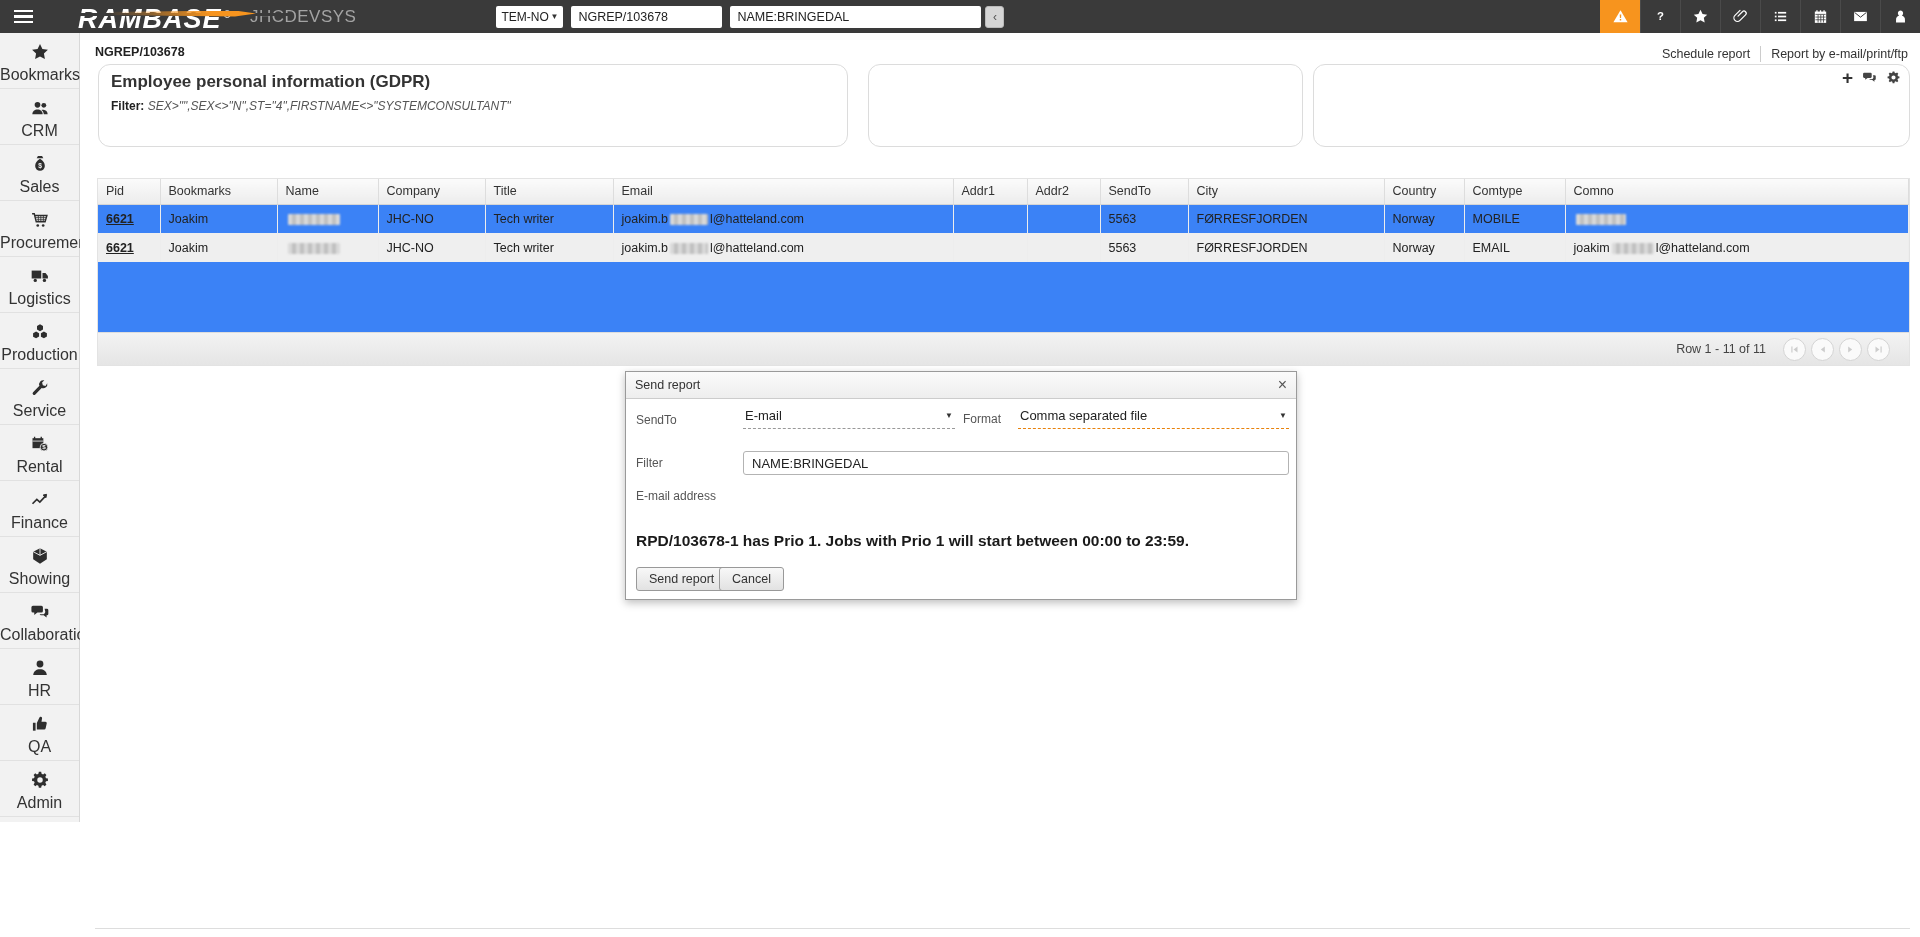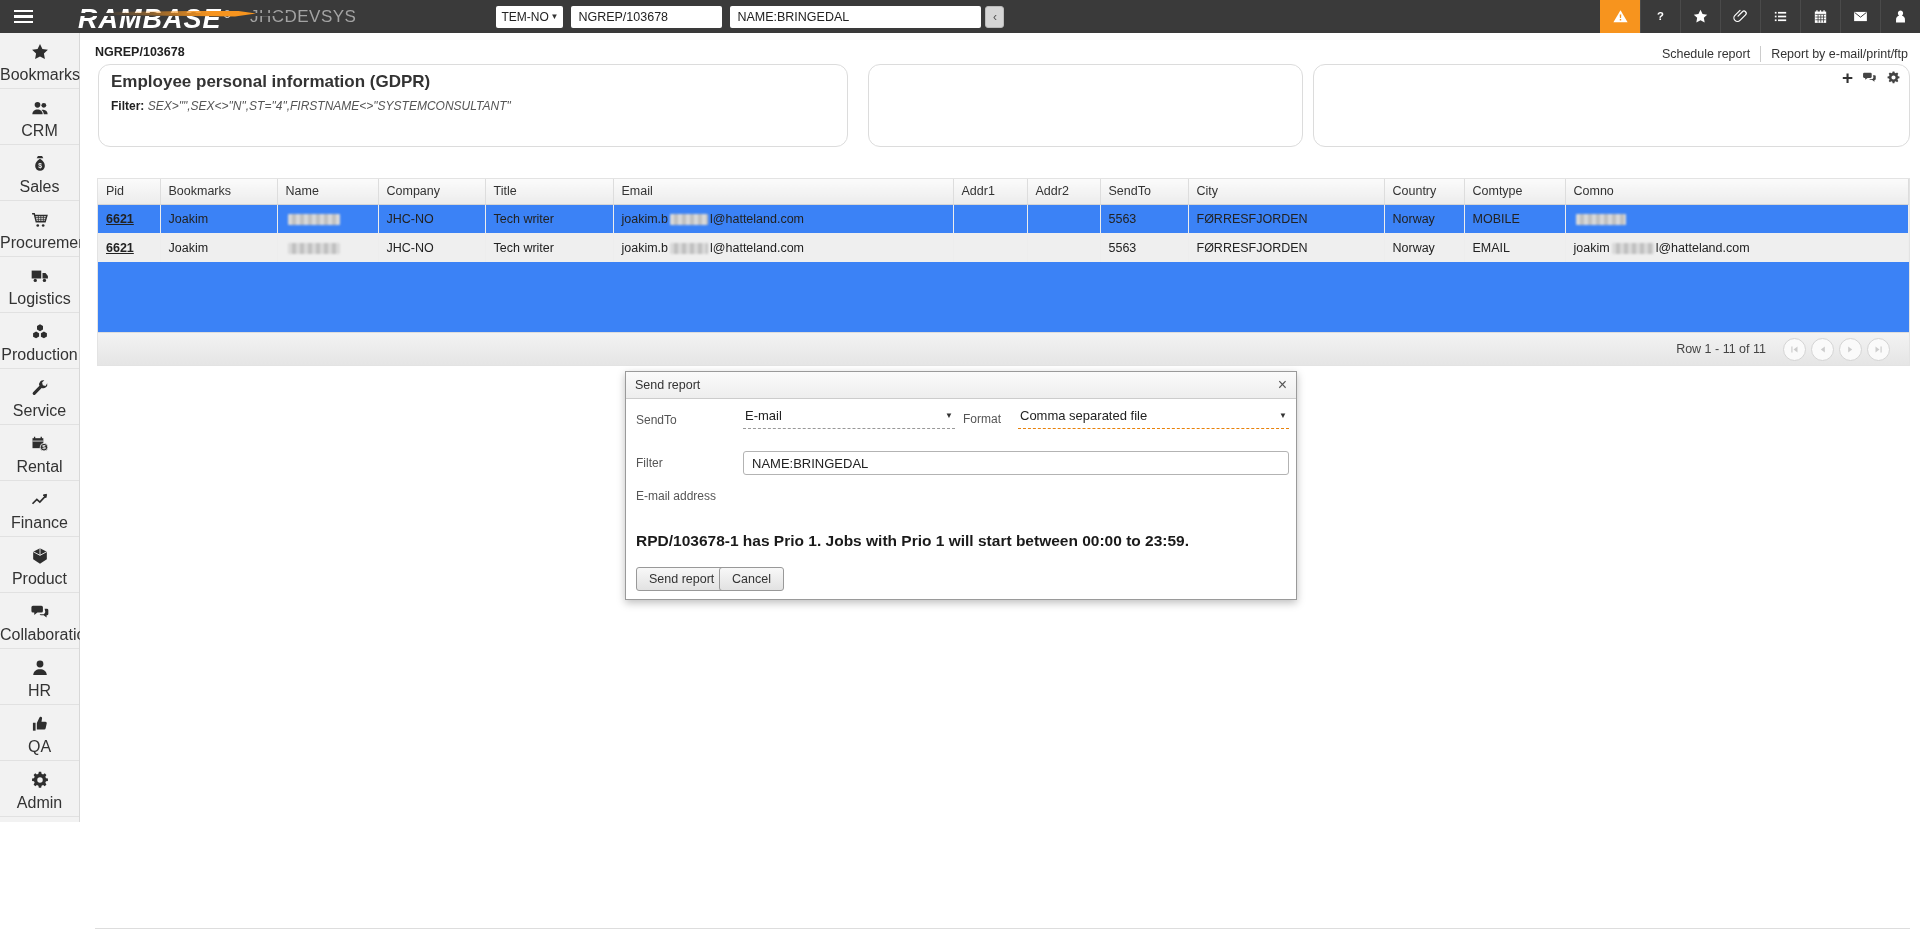--- a/index.html
+++ b/index.html
@@ -245,21 +245,21 @@
           <circle cx="16.8" cy="15.8" r="4.6" stroke="#f2f2f2" stroke-width="1"></circle>
           <text x="16.8" y="18.4" text-anchor="middle" font-size="7.5" font-weight="bold" fill="#f2f2f2">$</text>
         </svg></span><span class="sb-label">Rental</span></div>
     <div class="sb-item"><span class="sb-icon"><svg viewBox="0 0 24 24" fill="none" stroke="currentColor" stroke-width="2">
           <path d="M3 16.5l5.2-5.2 3.6 3.2 7-7.5"></path>
           <path d="M15.8 6l4.1-.8-.8 4.1z" fill="currentColor" stroke-width="1.2"></path>
         </svg></span><span class="sb-label">Finance</span></div>
     <div class="sb-item"><span class="sb-icon"><svg viewBox="0 0 24 24" fill="currentColor">
           <path d="M12 2.6l8.2 4.2v9L12 21.4l-8.2-5.6v-9z"></path>
           <path d="M12 2.6v8.6M3.8 6.8l8.2 4.4 8.2-4.4" stroke="#f2f2f2" stroke-width="1.1" fill="none"></path>
-        </svg></span><span class="sb-label">Product</span></div>
+        </svg></span><span class="sb-label">Showing</span></div>
     <div class="sb-item"><span class="sb-icon"><svg viewBox="0 0 24 24" fill="currentColor">
           <path d="M3.5 4.5h10.2a1.8 1.8 0 0 1 1.8 1.8v4.6a1.8 1.8 0 0 1-1.8 1.8H8.9l-3.8 2.8v-2.8h-1.6a1.8 1.8 0 0 1-1.8-1.8V6.3a1.8 1.8 0 0 1 1.8-1.8z"></path>
           <path d="M17.5 8.2h2.8a1.7 1.7 0 0 1 1.7 1.7v4.4a1.7 1.7 0 0 1-1.7 1.7h-.4v2.6l-3.5-2.6h-3.2a1.7 1.7 0 0 1-1.6-1.2h3.3a3.4 3.4 0 0 0 3.4-3.4z"></path>
         </svg></span><span class="sb-label">Collaboration</span></div>
     <div class="sb-item"><span class="sb-icon"><svg viewBox="0 0 24 24" fill="currentColor">
           <circle cx="12" cy="7.2" r="4.1"></circle>
           <path d="M3.8 20.5c.4-4.7 3.9-7 8.2-7s7.8 2.3 8.2 7z"></path>
         </svg></span><span class="sb-label">HR</span></div>
     <div class="sb-item"><span class="sb-icon"><svg viewBox="0 0 24 24" fill="currentColor">
           <path d="M3.5 10.5h3.2V20H3.5z"></path>

